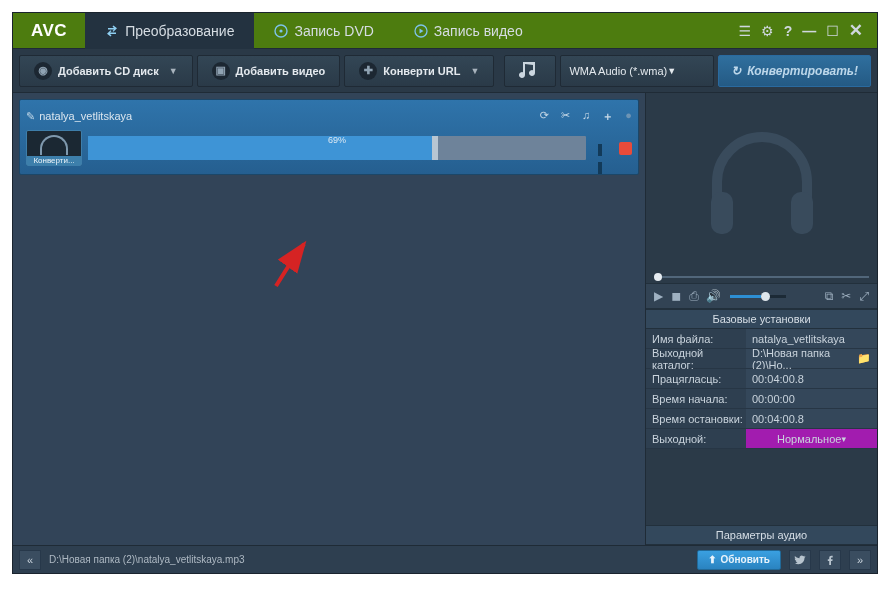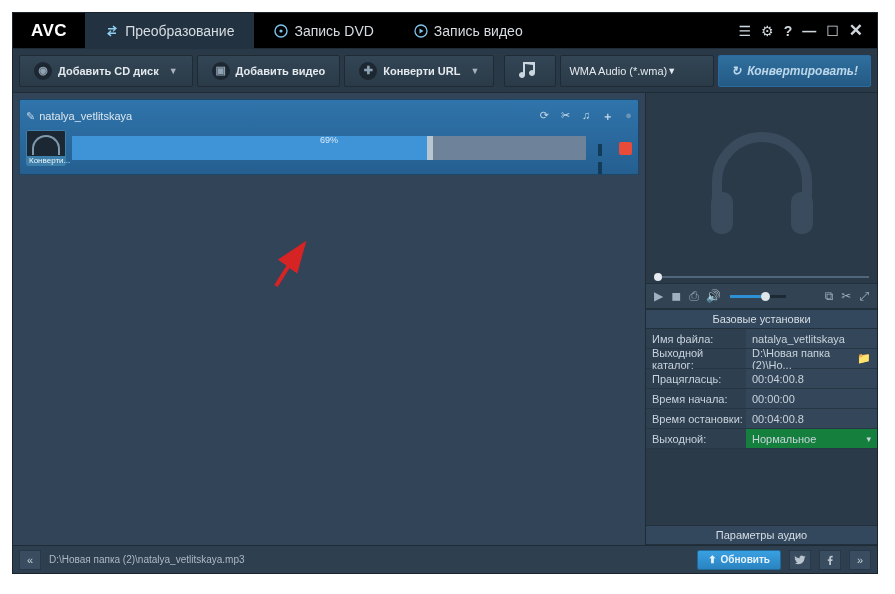--- a/index.html
+++ b/index.html
@@ -1,19 +1,19 @@
 <!DOCTYPE html>
 <html><head>
 <meta charset="utf-8">
 <style>
   * { box-sizing: border-box; margin: 0; padding: 0; font-family: "Segoe UI", Tahoma, sans-serif; }
   body { background: #fff; width: 895px; height: 594px; overflow: hidden; }
   .app { position: relative; margin: 12px; width: 866px; height: 562px; background: #2b3a48; border: 1px solid #1a242e; }
   
-  .titlebar { height: 36px; background: #000000; display: flex; align-items: center; border-bottom: 1px solid #1f2b36; }
+  .titlebar { height: 36px; background: #4d7c0f; display: flex; align-items: center; border-bottom: 1px solid #1f2b36; }
   .logo { color: #fff; font-weight: bold; font-size: 17px; margin: 0 18px; letter-spacing: .5px;}
   .tab { display: flex; align-items: center; height: 36px; padding: 0 20px; color: #d6dde3; font-size: 14px; cursor: pointer; }
   .tab.active { background: #233240; }
   .tab.rec  { }
   .tab-icon { width: 14px; height: 14px; margin-right: 6px; display:inline-flex; align-items:center; justify-content:center; }
   .tab-icon svg { display:block; }
   .win-controls { margin-left: auto; display: flex; align-items: center; gap: 10px; padding-right: 14px; color: #cfd7de; }
   .win-controls span { cursor: pointer; font-size: 14px; }
   
   .toolbar { height: 44px; background: #2a3947; display: flex; align-items: center; padding: 0 6px; gap: 4px; border-bottom: 1px solid #1f2b36;}
@@ -27,21 +27,21 @@
   
   .body { position:absolute; top:80px; left:0; right:0; bottom:28px; display:flex; }
   .list-panel { flex:1; background:#324458; padding:6px; display:flex; flex-direction:column; }
   .side-panel { width:232px; background:#2b3a48; border-left:1px solid #1f2b36; display:flex; flex-direction:column;}
   
   .item { background:linear-gradient(#2f74ab,#255f90); border:1px solid #1c4768; border-radius:2px; padding:4px 6px 8px 6px; }
   .item-head { display:flex; align-items:center; height:24px; color:#dbe6ef; font-size:11px;}
   .item-head .title { display:flex; align-items:center; gap:4px;}
   .item-head .tools { margin-left:auto; display:flex; gap:12px; color:#c9dae8; font-size:11px;}
   .item-body { display:flex; align-items:center; gap:6px; margin-top:2px;}
-  .thumb { width:40px; height:36px; background:#1b2833; border:1px solid #3e7eaa; border-radius:2px; position:relative; display:flex; align-items:flex-end; justify-content:center;}
+  .thumb { width:56px; height:36px; background:#1b2833; border:1px solid #3e7eaa; border-radius:2px; position:relative; display:flex; align-items:flex-end; justify-content:center;}
   .thumb::before{content:"";position:absolute;top:4px;left:50%;transform:translateX(-50%);width:24px;height:18px;border:2px solid #7f99ae;border-bottom:none;border-radius:14px 14px 0 0;}
   .thumb .lab{font-size:8px;background:#3d7fab;color:#eaf2f8;padding:0 2px;width:100%;text-align:center;}
   .prog-wrap { flex:1; height:24px; background:#6e839a; border-radius:1px; display:flex; align-items:center; position:relative;}
   .prog-bar { height:100%; background:#3e94d6; }
   .prog-mid { height:100%; width:6px; background:#b8c6d2;}
   .prog-txt { position:absolute; left:0; right:0; text-align:center; font-size:9px; color:#dce8f2; top:-1px;}
   .item-ctrl { display:flex; gap:10px; margin-left:6px; color:#294e70; align-items:center;}
   .pause { width:11px; height:12px; display:inline-block;}
   .pause::before,.pause::after{content:"";display:inline-block;width:3.5px;height:12px;background:#123a59;margin-right:3px;}
   .stop { width:13px; height:13px; background:#e84b3a; border-radius:2px; display:inline-block;}
@@ -54,21 +54,21 @@
   .scrub-track{flex:1;height:2px;background:#51667a;position:relative;}
   .scrub-thumb{position:absolute;left:0;top:-3px;width:8px;height:8px;background:#e6ecf1;border-radius:50%;}
   .player-ctrl{height:26px;background:#324354;border-top:1px solid #22303c;border-bottom:1px solid #22303c;display:flex;align-items:center;gap:8px;padding:0 8px;color:#9fb1c1;font-size:12px;}
   .player-ctrl .vol-track{width:56px;height:3px;background:#1c2a36;position:relative;}
   .player-ctrl .vol-track .fill{position:absolute;left:0;top:0;bottom:0;width:55%;background:#2d8fd4;}
   .player-ctrl .vol-track .vth{position:absolute;left:55%;top:-3px;width:9px;height:9px;background:#dee6ec;border-radius:50%;}
   .section-h { height:20px; background:#33485c; color:#d6dee6; font-size:11px; display:flex; align-items:center; justify-content:center; border-top:1px solid #22303c; border-bottom:1px solid #22303c;}
   .kv { display:flex; font-size:11px; color:#c9d3dc; border-bottom:1px solid #273645; height:20px; align-items:center;}
   .kv .k{width:100px; padding-left:6px; background:#2e3f50;height:100%;display:flex;align-items:center;}
   .kv .v{flex:1; padding-left:6px; background:#34475a;height:100%;display:flex;align-items:center; justify-content:space-between; padding-right:6px;}
-  .kv .v.sel{background:#15803d;}
+  .kv .v.sel{background:#a21caf;justify-content:center;}
   .section-h.bottom{margin-top:auto;}
   
   .status { position:absolute; left:0; right:0; bottom:0; height:28px; background:#2e3f50; border-top:1px solid #1f2b36; display:flex; align-items:center; padding:0 6px; gap:8px; font-size:10px; color:#aeb9c3;}
   .sq { width:22px; height:20px; background:#3a4d60; border:1px solid #27384a; display:inline-flex; align-items:center; justify-content:center; color:#c9d3dc; font-size:11px;}
   .upd-btn{height:20px;padding:0 10px;background:linear-gradient(#3aa0e1,#2a83c0);border:1px solid #216998;border-radius:2px;color:#e8f3fb;font-size:10px;display:flex;align-items:center;gap:4px;font-weight:bold;}
   .soc{width:22px;height:20px;background:#3a4d60;border:1px solid #27384a;display:inline-flex;align-items:center;justify-content:center;}
   .spacer{flex:1;}
 </style>
 </head>
 <body>

